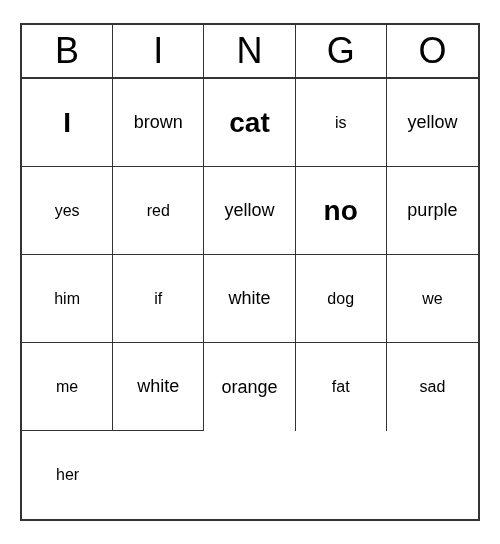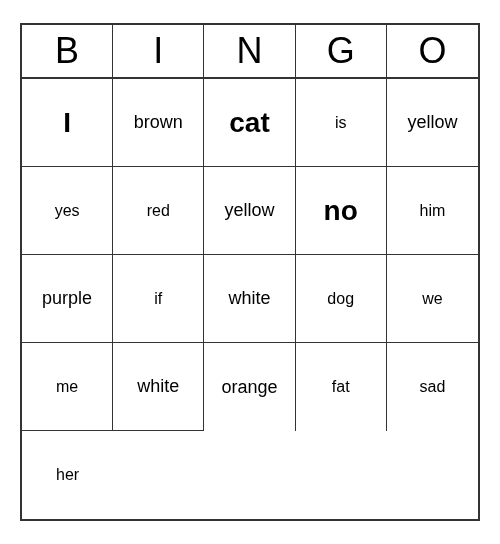--- a/index.html
+++ b/index.html
@@ -94,22 +94,22 @@
   <div class="bingo-grid">
   <div class="bingo-cell large-text">I</div>
       <div class="bingo-cell small-text">brown</div>
       <div class="bingo-cell large-text">cat</div>
       <div class="bingo-cell">is</div>
       <div class="bingo-cell small-text">yellow</div>
       <div class="bingo-cell">yes</div>
       <div class="bingo-cell">red</div>
       <div class="bingo-cell small-text">yellow</div>
       <div class="bingo-cell large-text">no</div>
+      <div class="bingo-cell small-text">purple</div>
       <div class="bingo-cell">him</div>
-      <div class="bingo-cell small-text">purple</div>
       <div class="bingo-cell">if</div>
       <div class="bingo-cell small-text">white</div>
       <div class="bingo-cell">dog</div>
       <div class="bingo-cell">we</div>
       <div class="bingo-cell">me</div>
       <div class="bingo-cell small-text">white</div>
       <div class="bingo-cell small-text no-border-bottom">orange</div>
       <div class="bingo-cell no-border-bottom">fat</div>
       <div class="bingo-cell no-border-bottom">sad</div>
       <div class="bingo-cell no-border-bottom">her</div>

